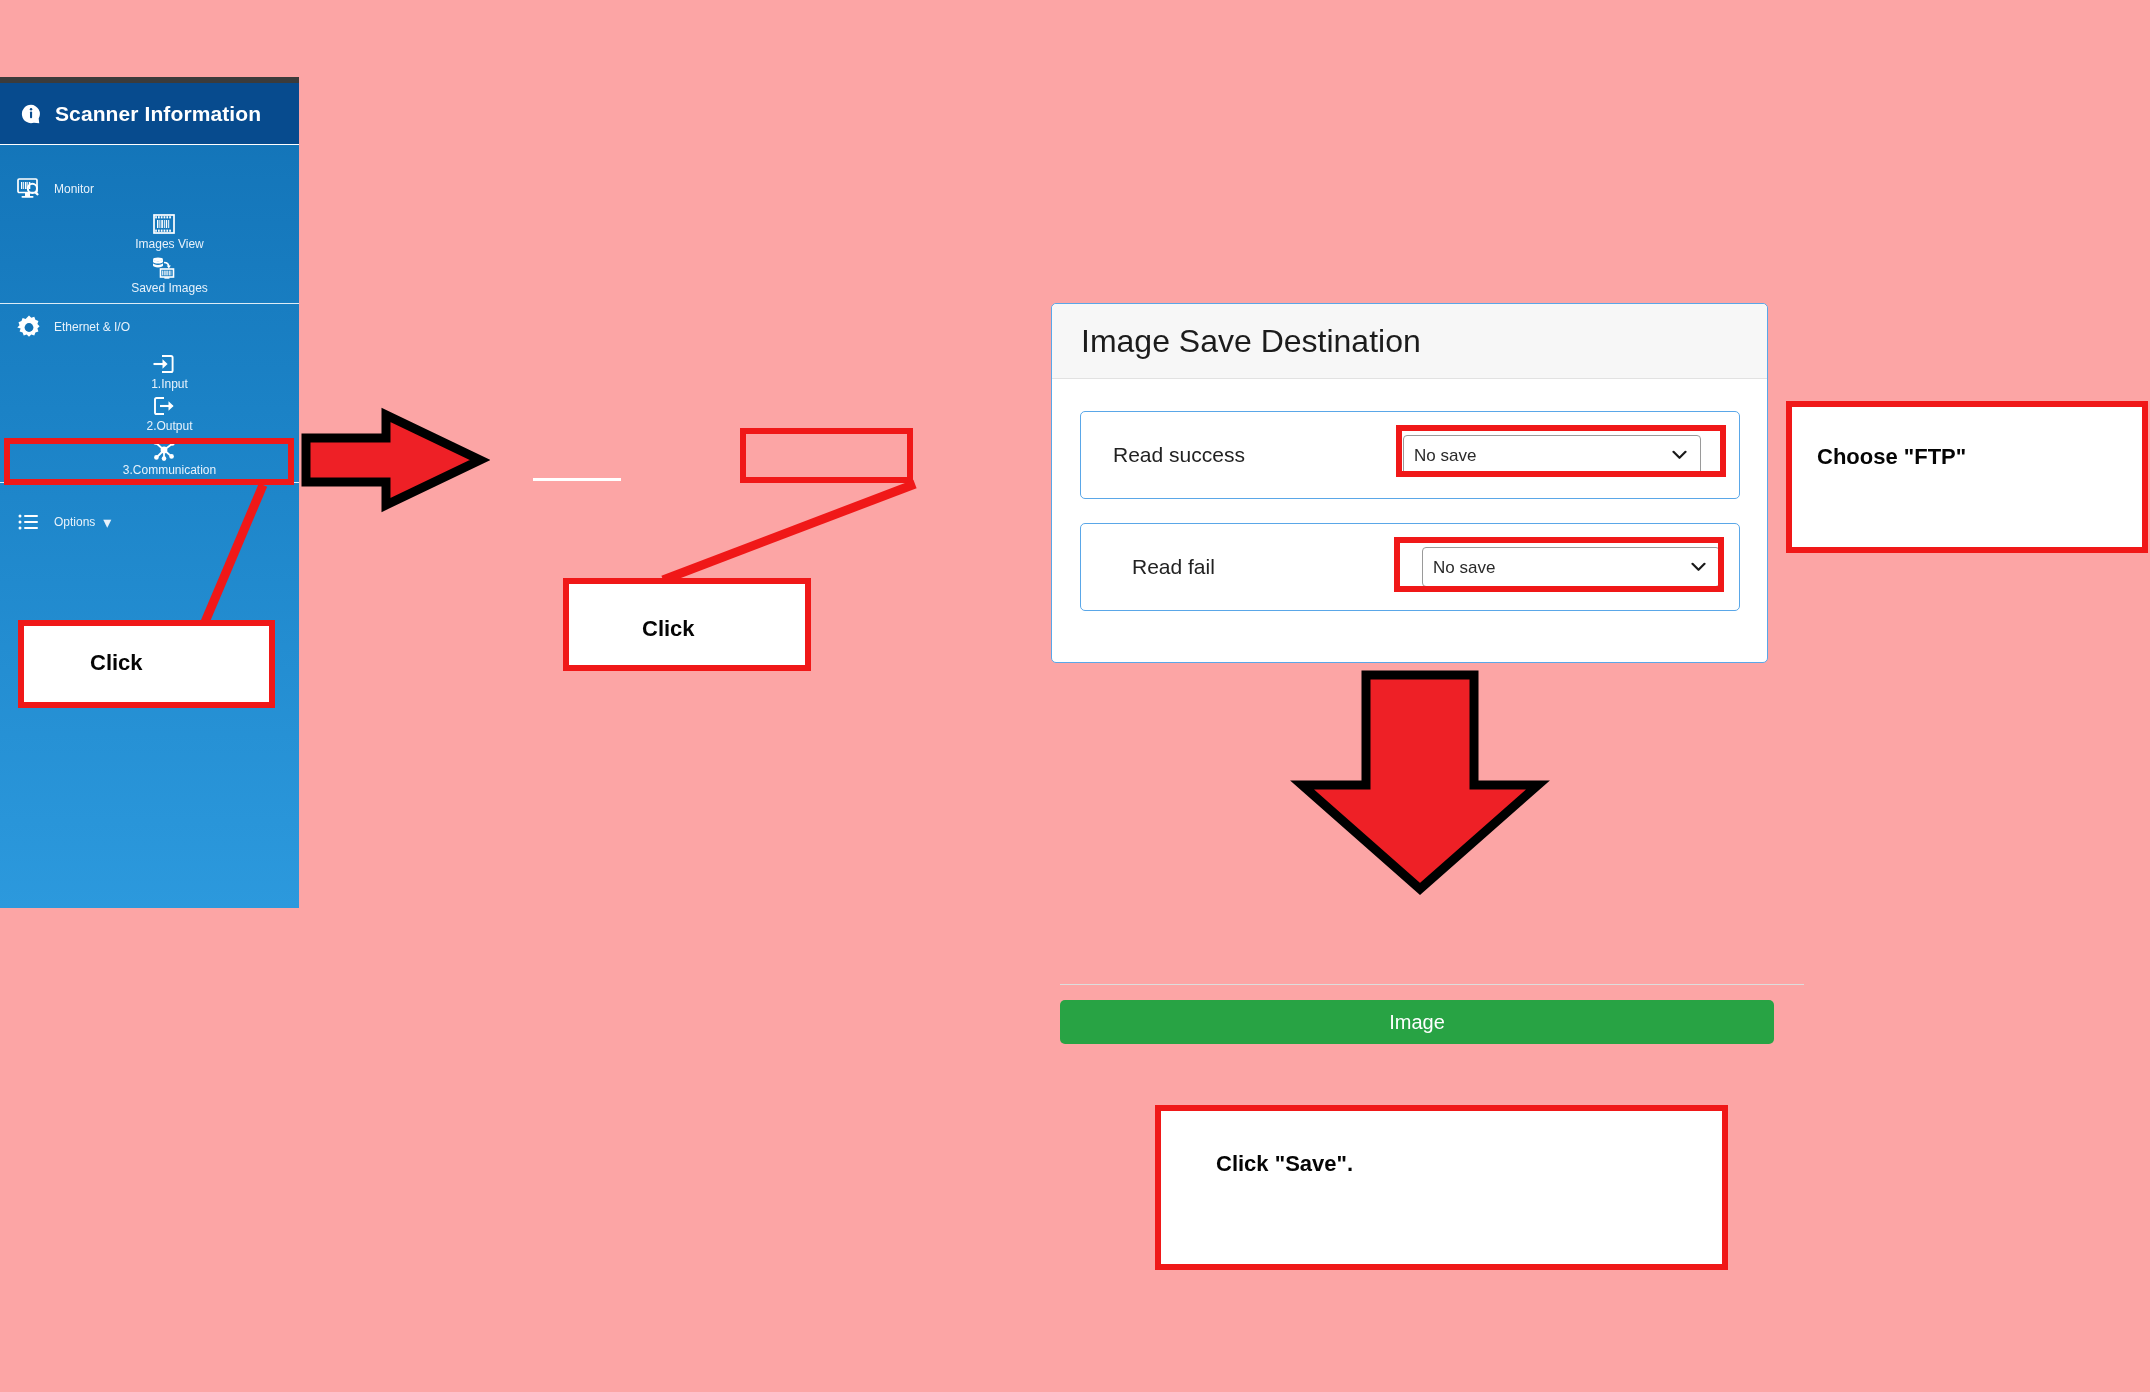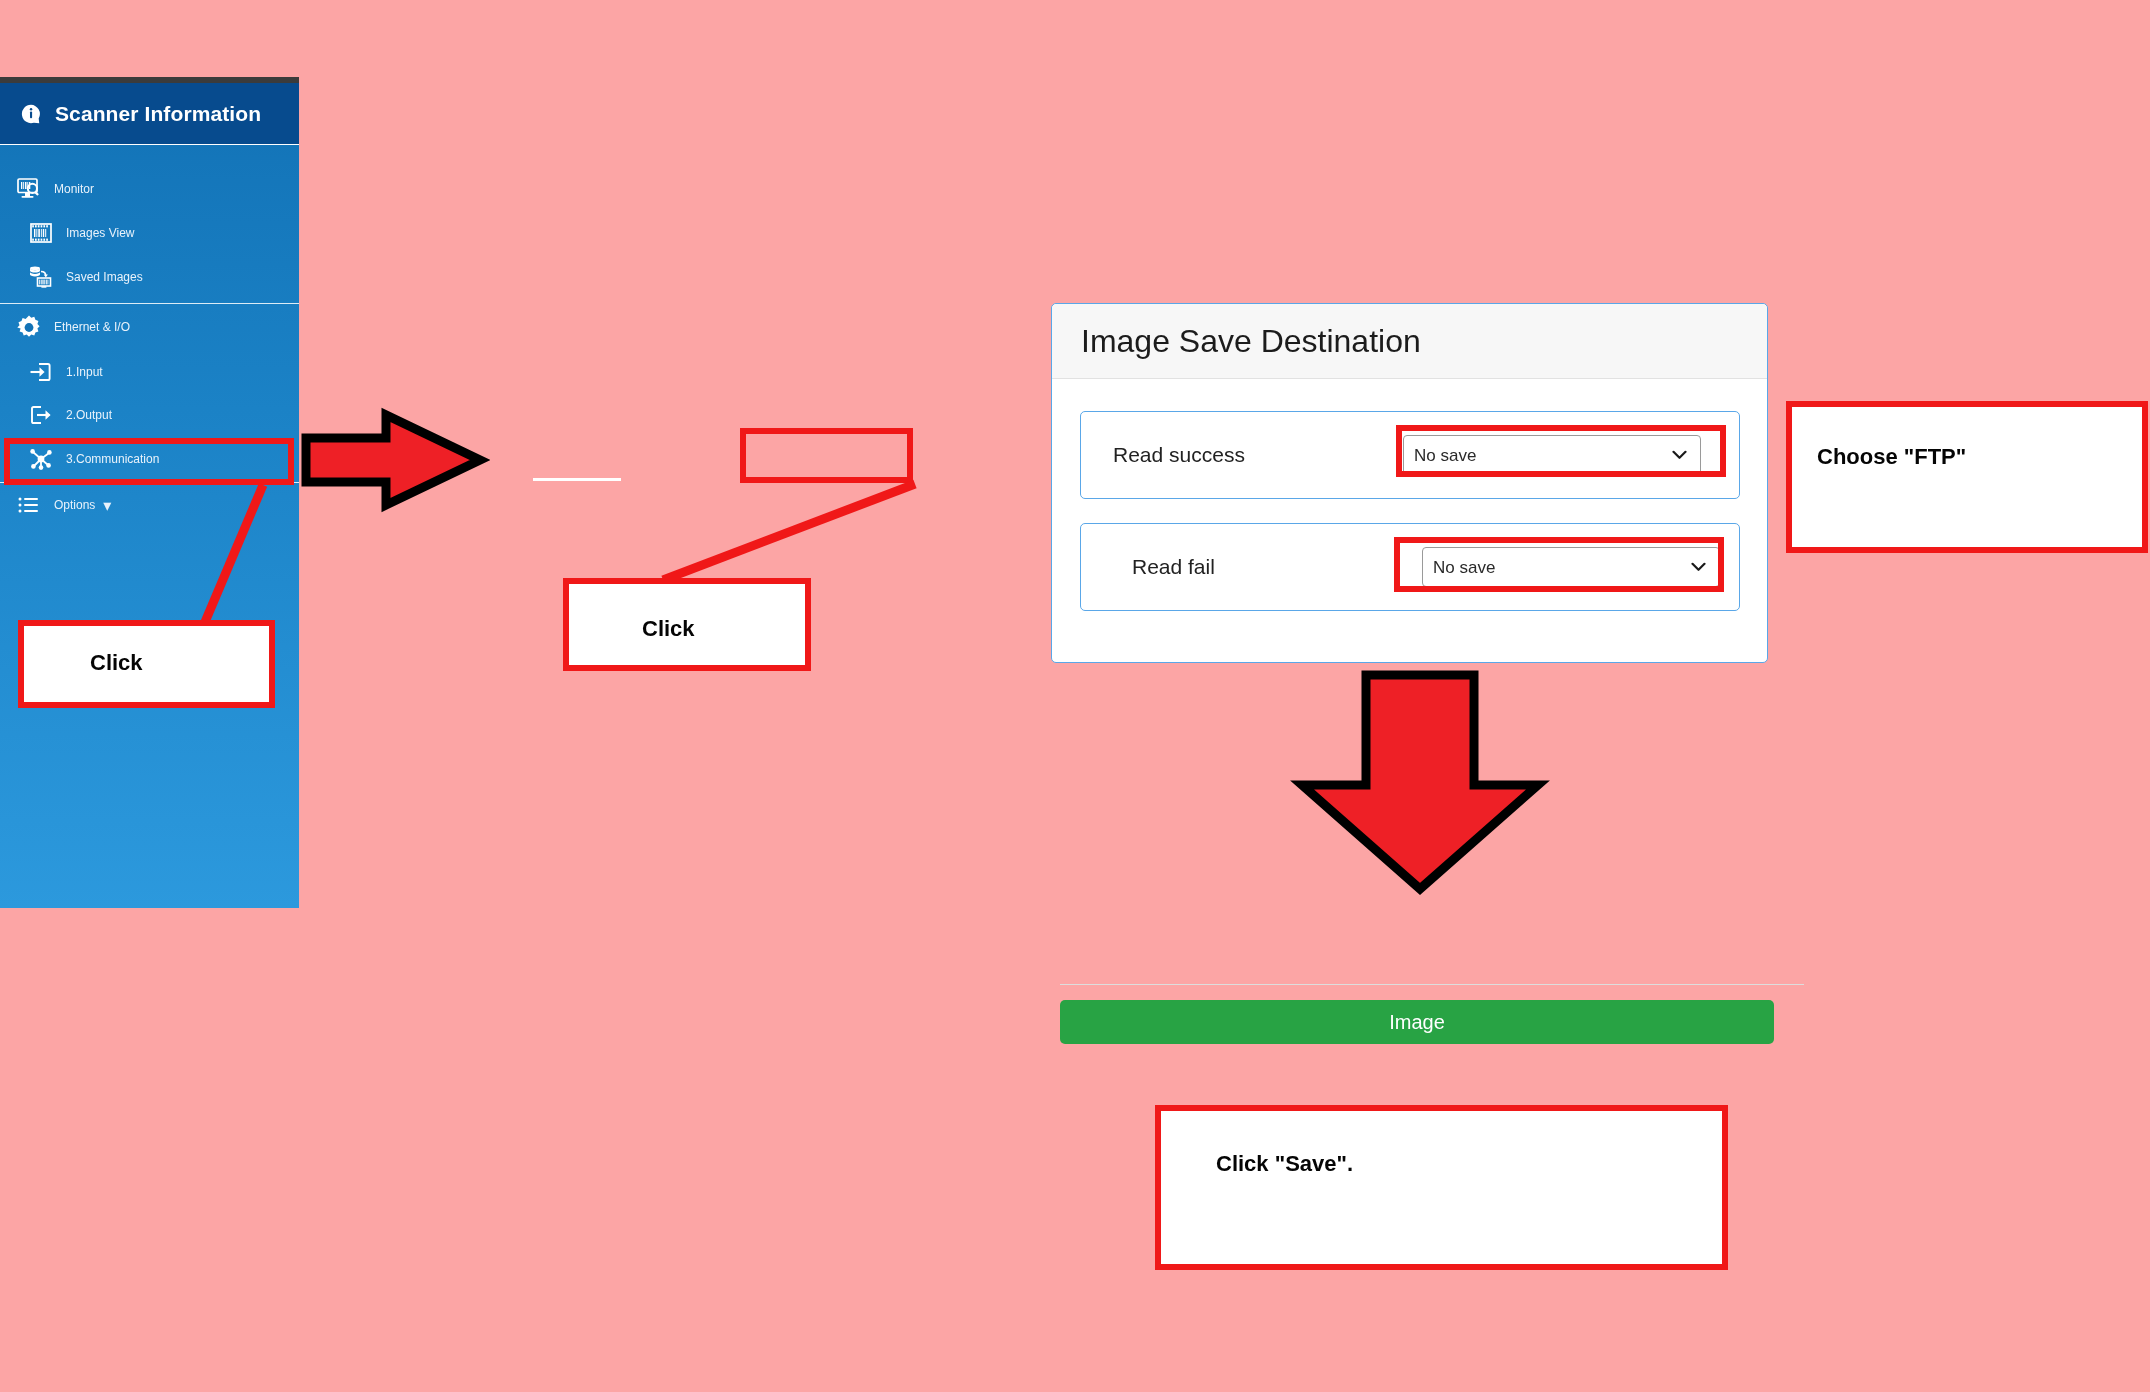--- a/index.html
+++ b/index.html
@@ -48,21 +48,21 @@
     left: 0; width: 299px;
     display: flex; align-items: center;
     padding-left: 16px;
   }
   .nav-item .nav-label {
     color: #e8f2fb;
     font-size: 12px;
     margin-left: 12px;
     white-space: nowrap;
   }
-  .nav-item.indent { padding-left: 28px; }
+  .nav-item.indent { padding-left: 28px; flex-direction: column; }
   .nav-sep {
     position: absolute; left: 0;
     width: 299px; height: 1px;
     background: rgba(255,255,255,0.85);
   }
   .ico { display: inline-block; line-height: 0; flex: 0 0 auto; }
 
   
   .callout {
     position: absolute;
@@ -350,21 +350,21 @@
               <circle cx="20.6" cy="19.4" r="2.3"></circle>
             <circle cx="13" cy="21.6" r="2.3"></circle>
           </g>
         </svg>
       </span>
       <span class="nav-label">3.Communication</span>
     </div>
 
     <div class="nav-sep" style="top:405px;"></div>
 
-    <div class="nav-item" style="top:405px;height:46px;">
+    <div class="nav-item" style="top:422px;height:46px;">
       <span class="ico">
         <svg width="26" height="26" viewBox="0 0 26 26">
           <g fill="#ffffff">
             <circle cx="4" cy="7" r="1.5"></circle>
               <circle cx="4" cy="13" r="1.5"></circle>
               <circle cx="4" cy="19" r="1.5"></circle>
             <rect x="8" y="6" width="14" height="2.1" rx="1"></rect>
             <rect x="8" y="12" width="14" height="2.1" rx="1"></rect>
             <rect x="8" y="18" width="14" height="2.1" rx="1"></rect>
           </g>

